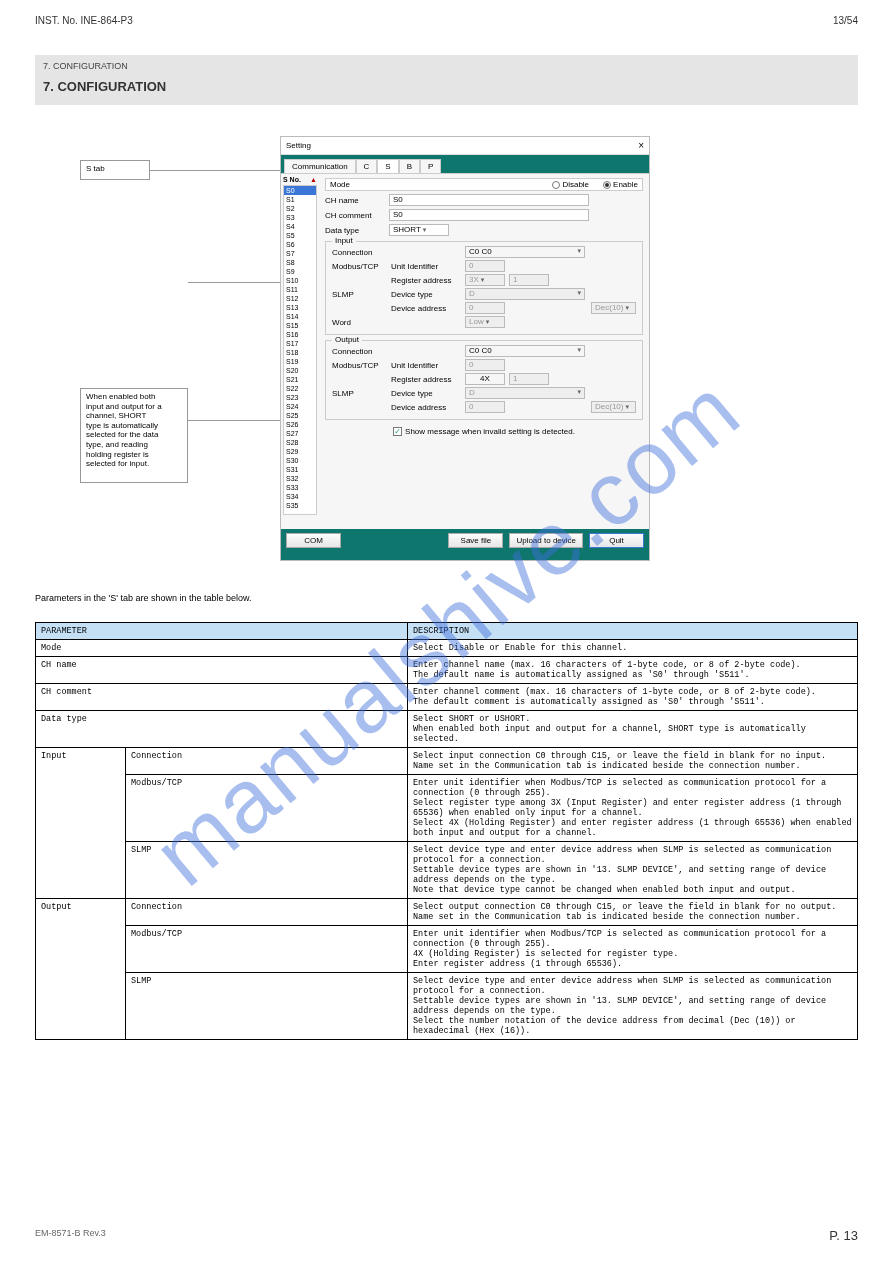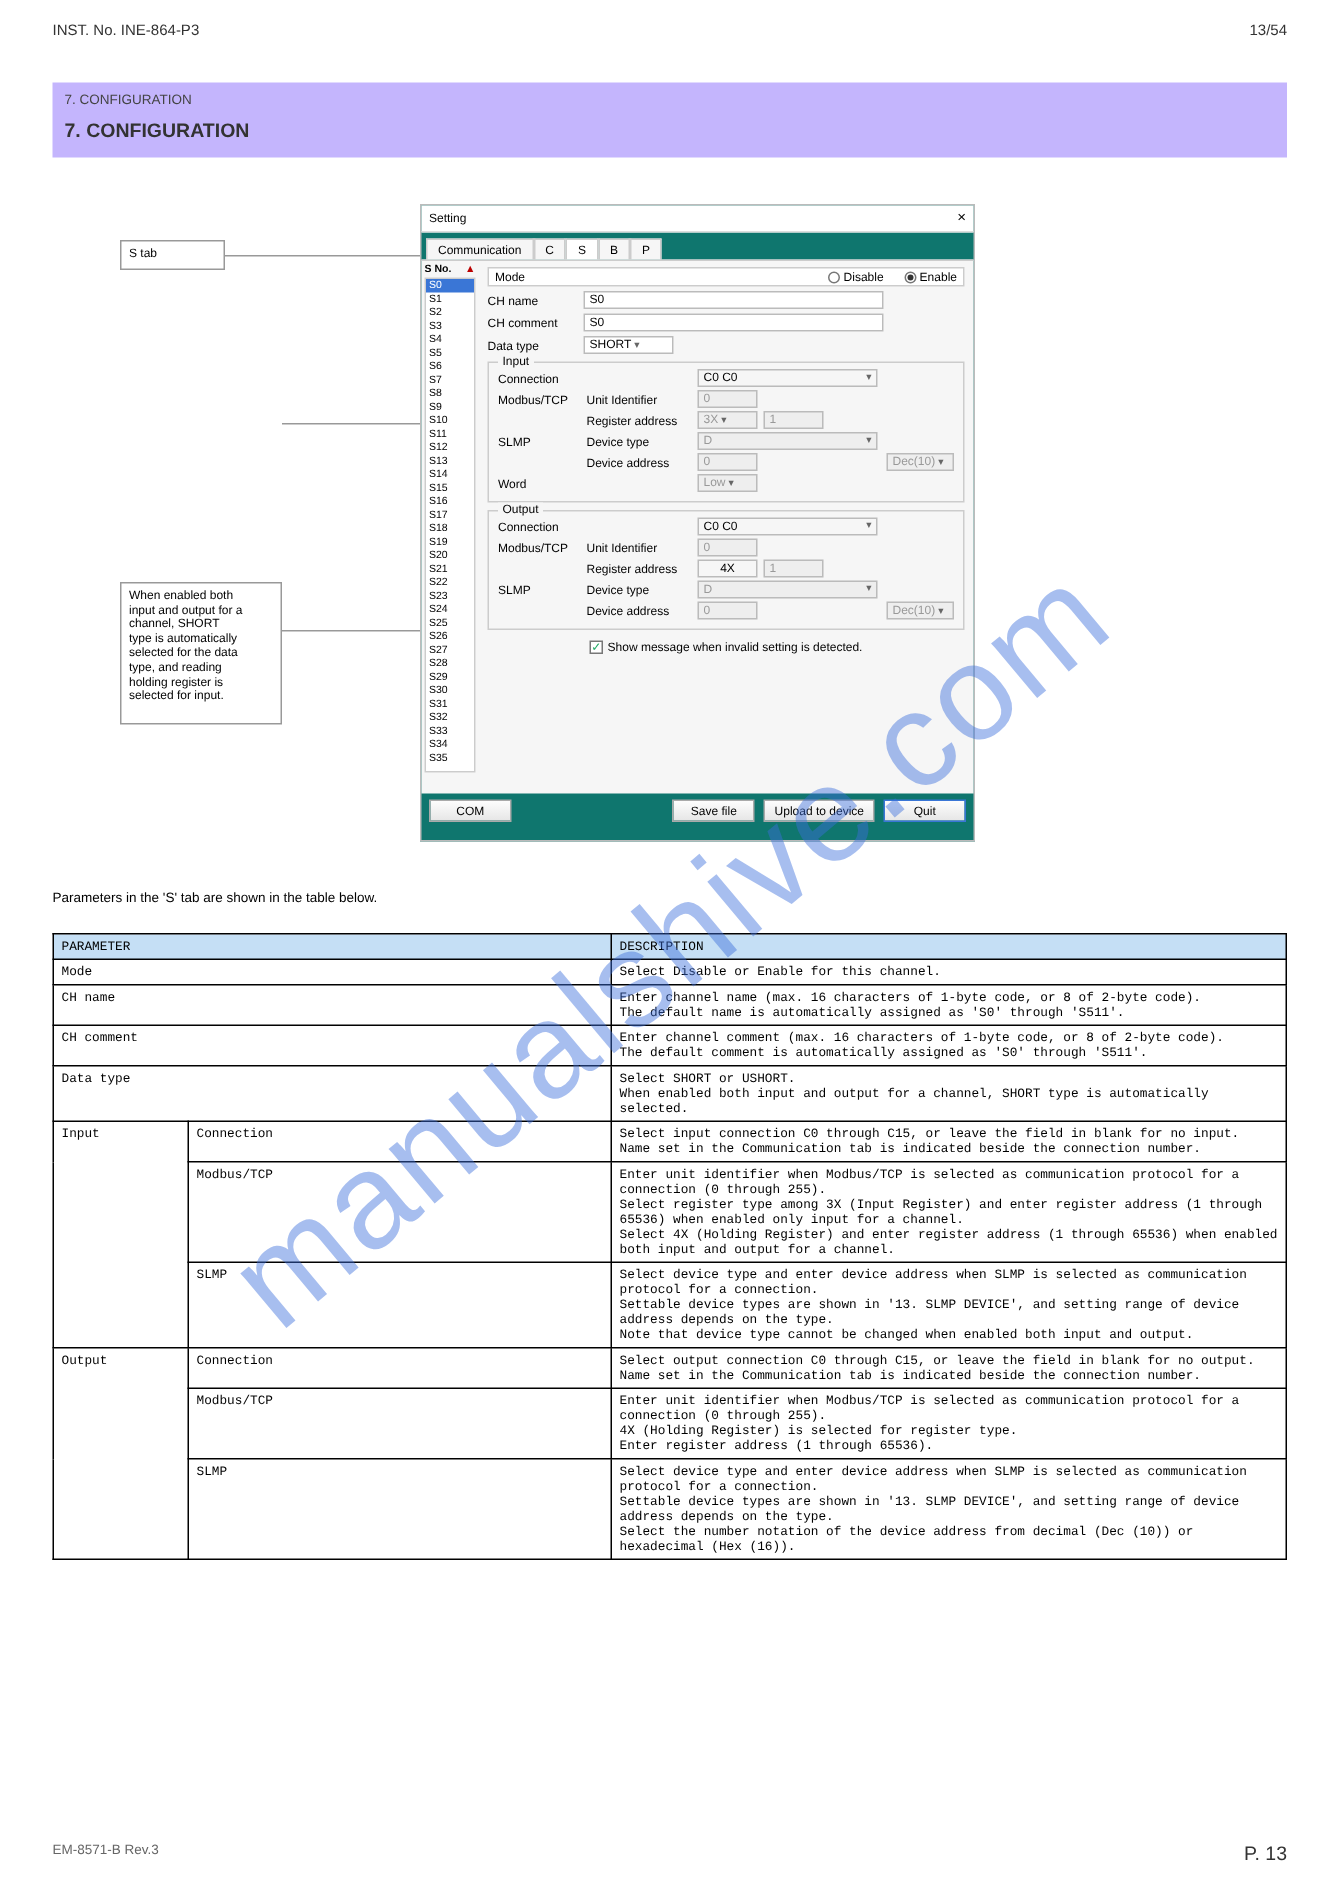--- a/index.html
+++ b/index.html
@@ -33,21 +33,21 @@
     font-size: 10px;
     color: #333;
   }
   .page-header-right { float: right; margin-left: 16px; }
   .page-header-bar {
     position: absolute;
     top: 55px;
     left: 35px;
     right: 35px;
     height: 50px;
-    background: #c4b5fd;
+    background: #e5e5e5;
   }
   .page-header-bar .sec {
     position: absolute;
     left: 8px;
     top: 6px;
     font-size: 9px;
     color: #444;
   }
   .page-header-bar .title {
     position: absolute;

